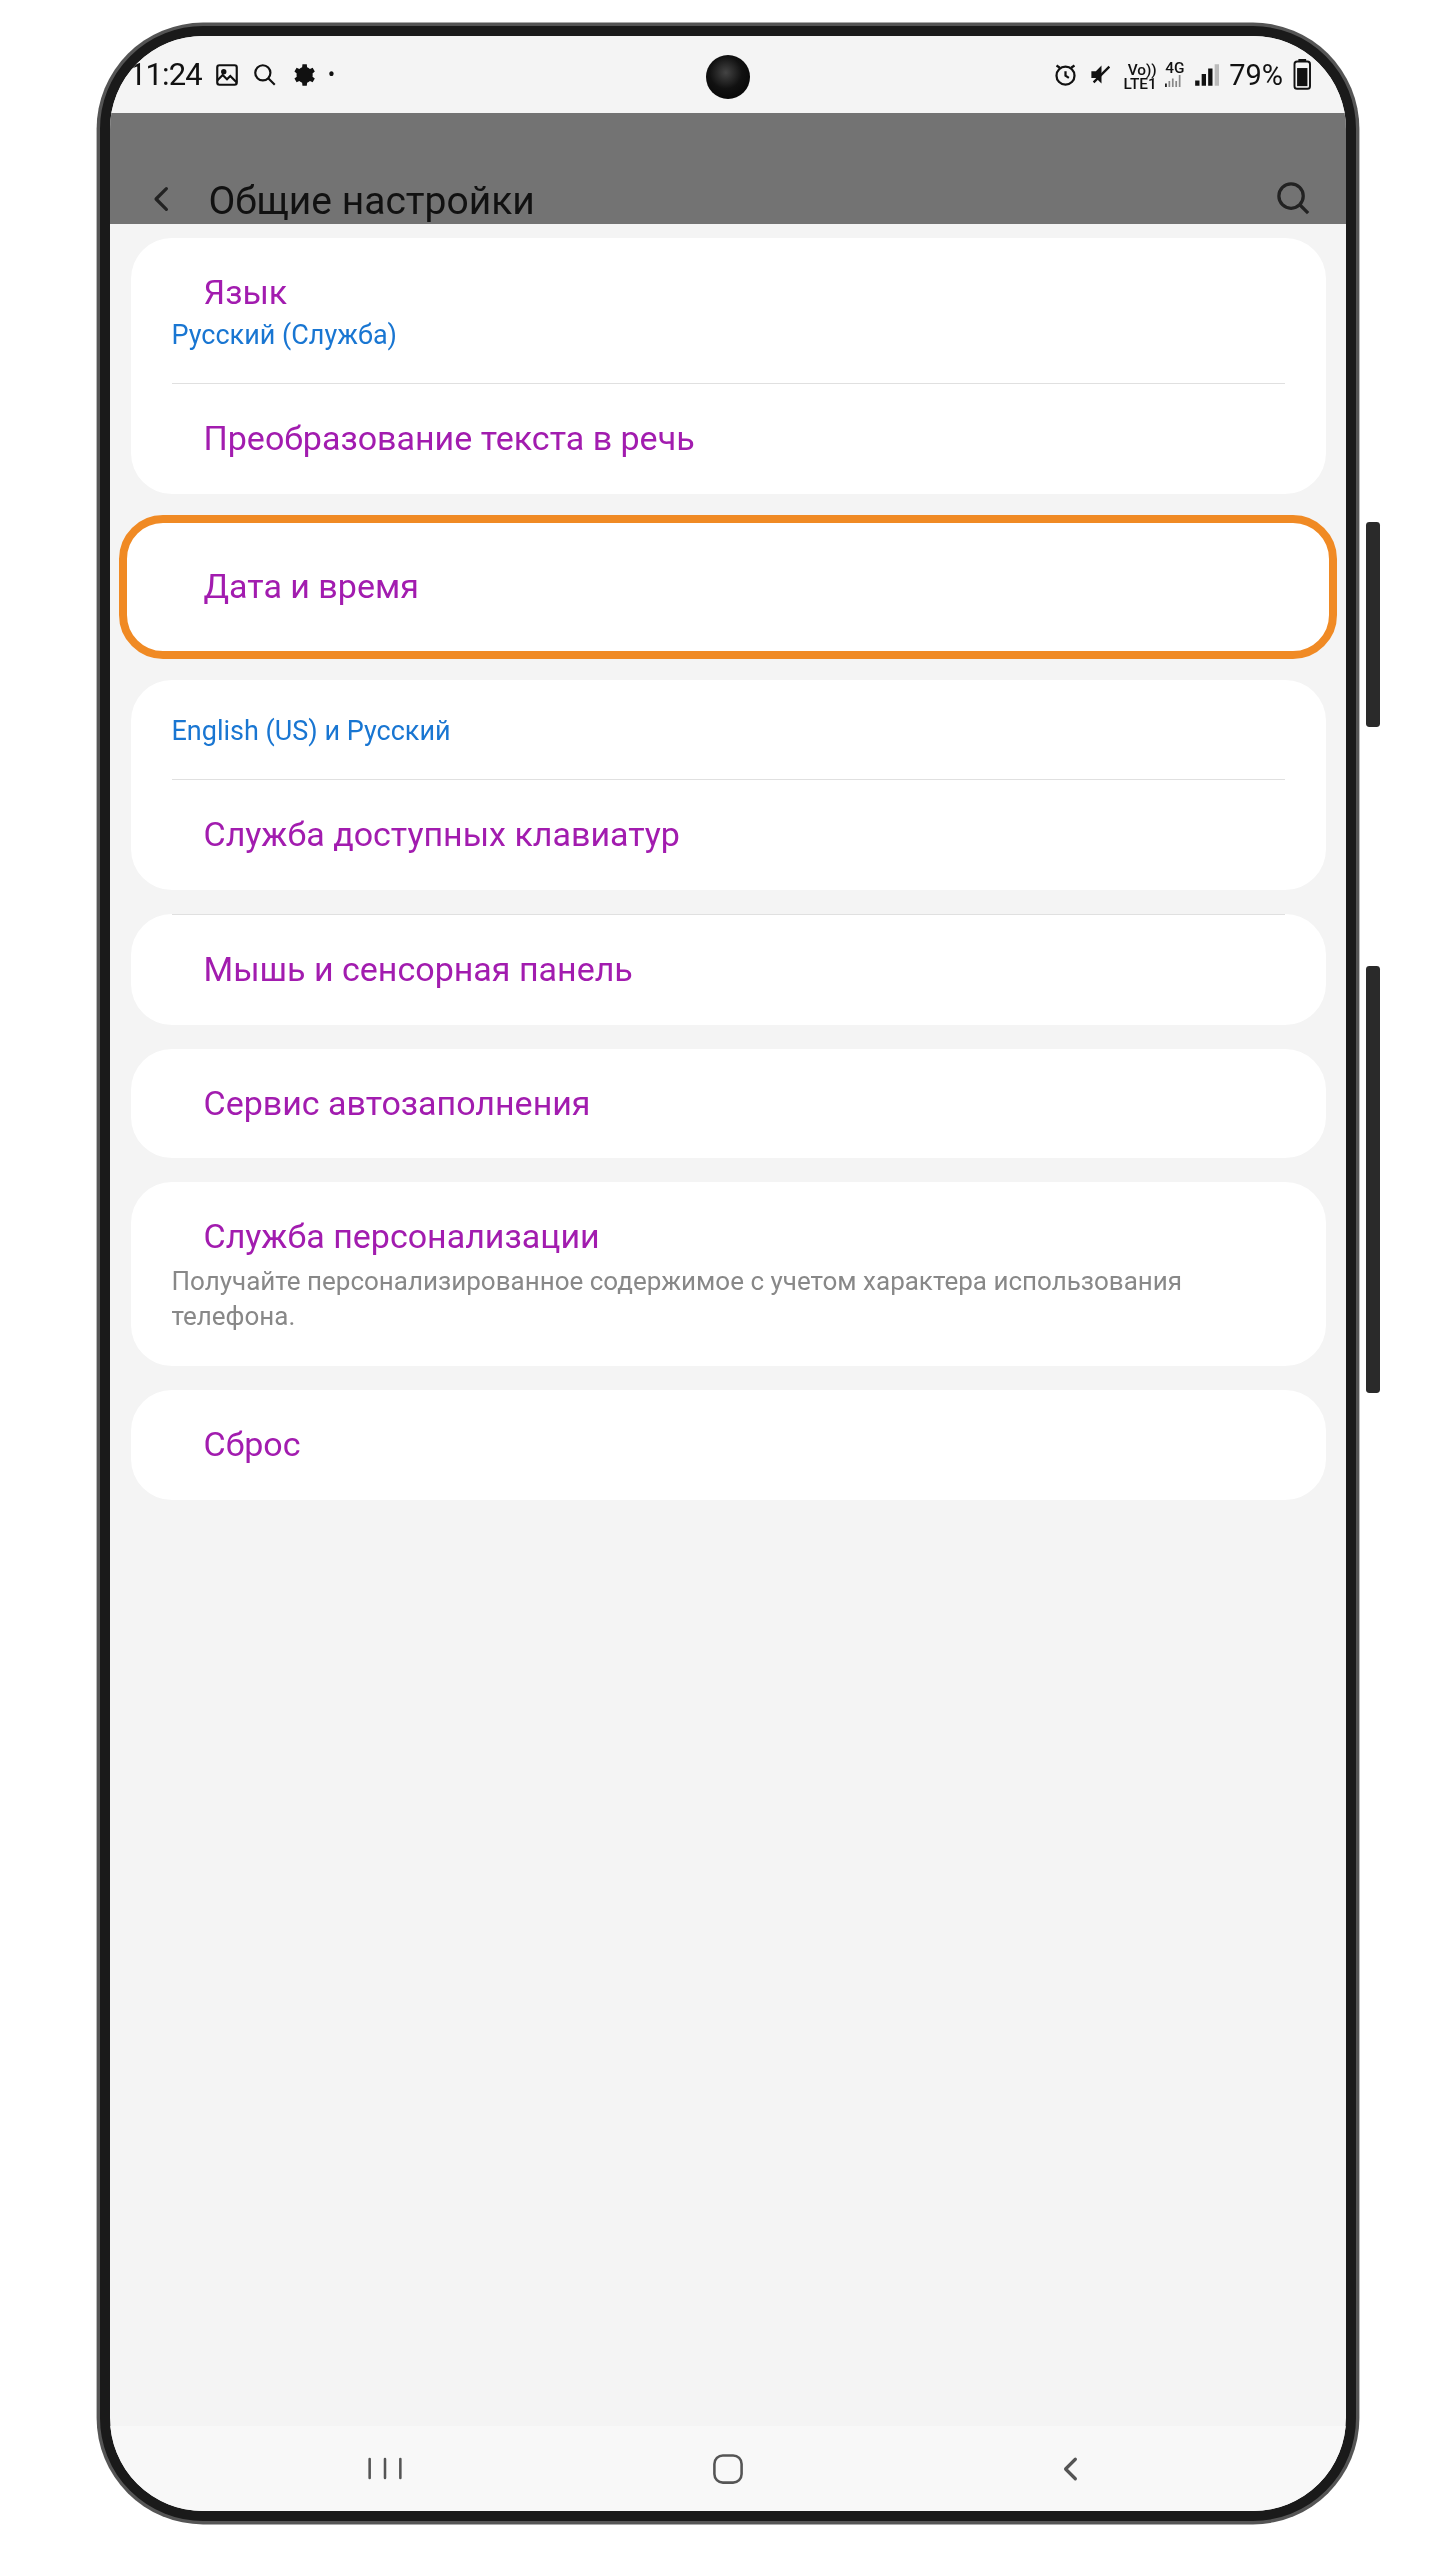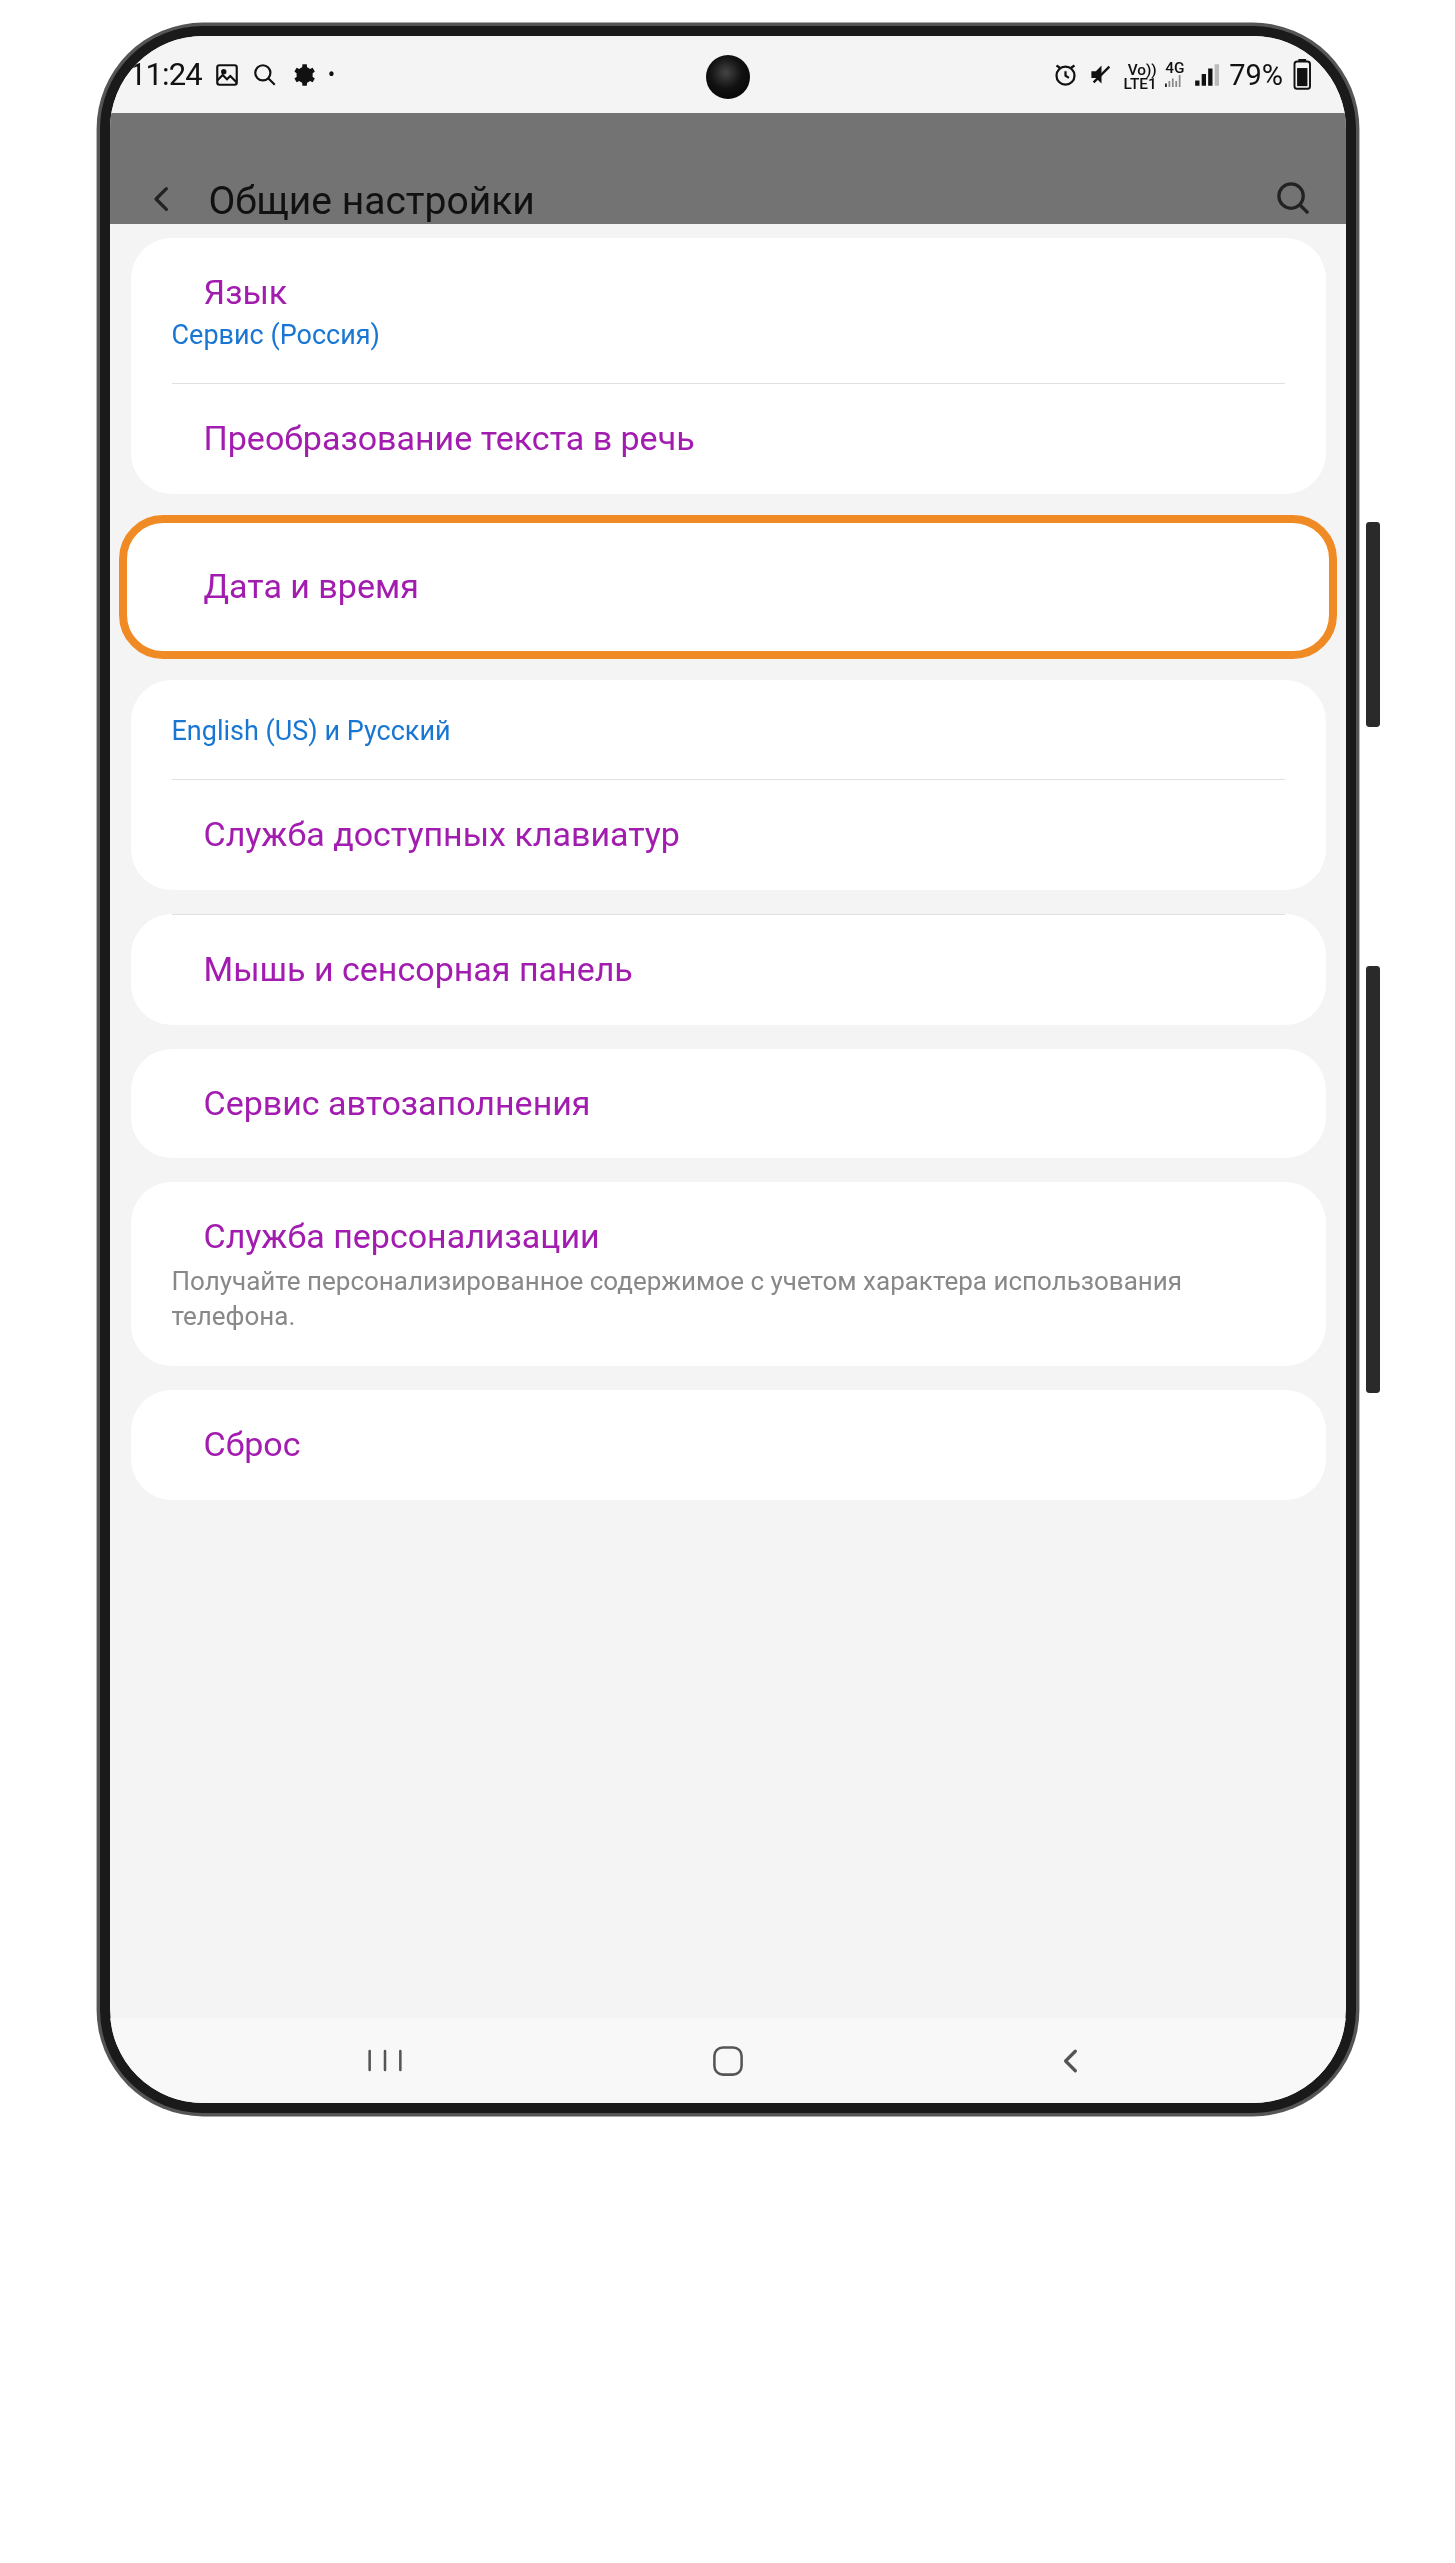--- a/index.html
+++ b/index.html
@@ -7,21 +7,21 @@
   body {
     font-family: -apple-system, BlinkMacSystemFont, "Segoe UI", Roboto, sans-serif;
     background: #ffffff;
     display: flex;
     justify-content: center;
     align-items: flex-start;
     padding-top: 26px;
   }
   .phone-frame {
     width: 1256px;
-    height: 2087px;
+    height: 2495px;
     border: 10.3px solid #1a1a1a;
     border-radius: 103px;
     background: #f4f4f4;
     position: relative;
     overflow: hidden;
     box-shadow: 0 0 0 3.4px #555;
   }
   .side-button {
     position: absolute;
     right: -24px;
@@ -193,21 +193,21 @@
             <circle cx="10.5" cy="10.5" r="7.5"></circle>
             <path d="M16 16l5 5"></path>
           </svg>
     </div>
   </div>
 
   <div class="content" id="content">
         <div class="card">
           <div class="item">
             <div class="item-title">Язык</div>
-            <div class="item-sub-blue">Сервис (Россия)</div>
+            <div class="item-sub-blue">Русский (Служба)</div>
           </div>
           <div class="divider"></div>
           <div class="item">
             <div class="item-title">Преобразование текста в речь</div>
           </div>
         </div>
         <div class="card highlight">
           <div class="item">
             <div class="item-title">Дата и время</div>
           </div>

